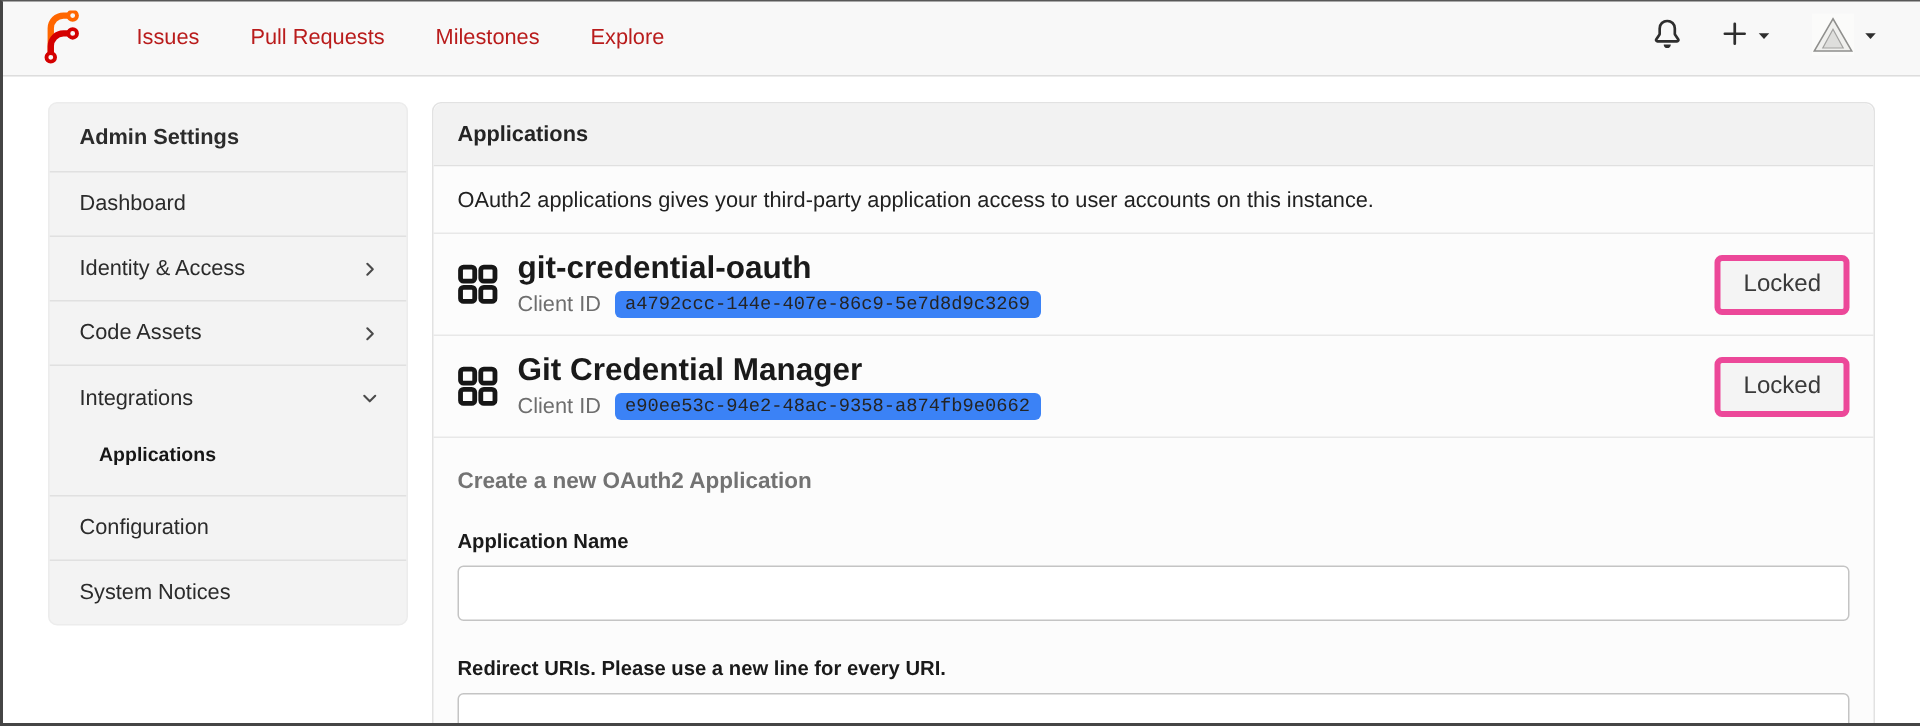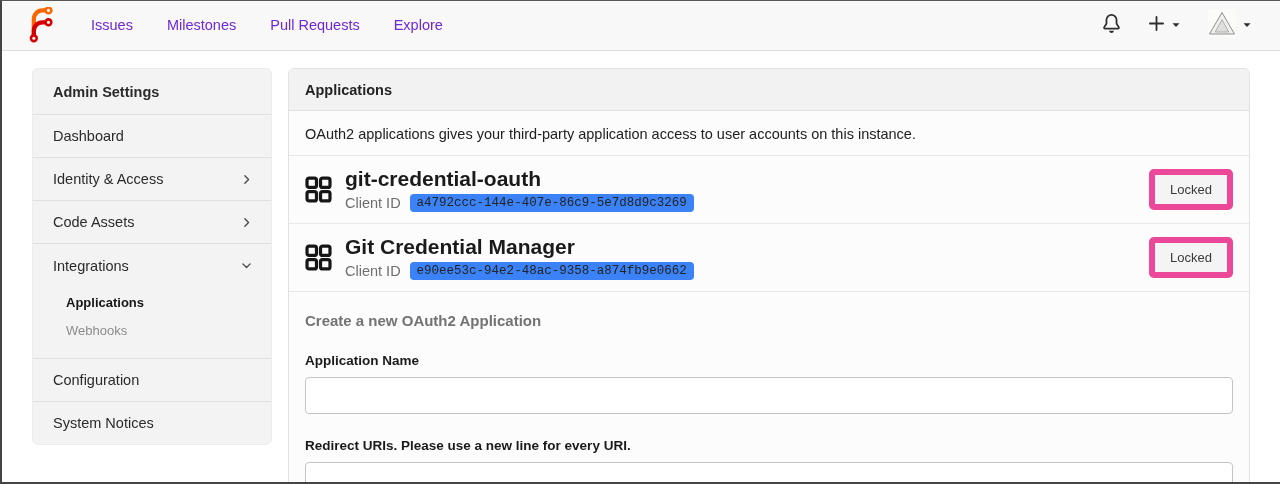--- a/index.html
+++ b/index.html
@@ -20,21 +20,21 @@
 
   
   .navbar {
     position: absolute; top: 0; left: 0; right: 0; height: 51px;
     background: #f8f8f8; border-bottom: 1px solid #dddddd;
     display: flex; align-items: center; padding: 0 28px 0 24px;
   }
   .logo { width: 36px; height: 36px; display: block; cursor: pointer; }
   .nav-links { display: flex; align-items: center; margin-left: 14px; }
   .nav-link {
-    padding: 0 17px; font-size: 14.5px; color: #6d28d9;
+    padding: 0 17px; font-size: 14.5px; color: #b91c1c;
     cursor: pointer; line-height: 50px; white-space: nowrap;
   }
   .nav-right { margin-left: auto; display: flex; align-items: center; gap: 27px; }
   .icon-btn { display: flex; align-items: center; gap: 6px; cursor: pointer; }
   .caret { display: block; }
 
   
   .sidebar {
     position: absolute; left: 32px; top: 68px; width: 240px;
     background: #f3f3f3; border: 1px solid #ececec; border-radius: 6px;
@@ -69,22 +69,22 @@
   .app-row { display: flex; align-items: center; padding: 11px 0; }
   .app-icon { width: 27px; height: 27px; margin-right: 13px; flex-shrink: 0; }
   .app-name { font-weight: 700; font-size: 21px; color: #1a1a1a; }
   .client-row { display: flex; align-items: center; gap: 9px; margin-top: 3px; }
   .client-label { color: #6e6e6e; font-size: 14.5px; }
   .client-id {
     font-family: "Liberation Mono", monospace; font-size: 12.5px;
     background: #3b82f6; color: #242424; padding: 2px 7px; border-radius: 4px;
   }
   .locked-btn {
-    margin-left: auto; background: #f4f4f4; border: 6px solid #ec4899;
-    border-radius: 5px; padding: 7px 15px; font-size: 13px; color: #3a3a3a;
+    margin-left: auto; background: #f4f4f4; border: 4px solid #ec4899;
+    border-radius: 5px; padding: 7px 15px; font-size: 16px; color: #3a3a3a;
     font-family: inherit; cursor: pointer;
   }
   .create-title { font-weight: 700; font-size: 15px; margin-top: 20px; color: #737373; }
   .field-label { font-weight: 700; font-size: 13.5px; margin-top: 24px; margin-bottom: 9px; color: #1a1a1a; }
   .text-field {
     width: 100%; height: 37px; border: 1px solid #c4c4c4; border-radius: 4px;
     padding: 0 10px; font: inherit; background: #fff; outline: none;
   }
   .text-area {
     width: 100%; height: 110px; border: 1px solid #c4c4c4; border-radius: 4px;
@@ -104,22 +104,22 @@
         <path d="M58 168 v-28 a50 50 0 0 1 50-50 h22" stroke="#d40000" stroke-width="25"></path>
         <circle cx="144" cy="20" r="17" stroke="#ff6600" stroke-width="15"></circle>
         <circle cx="144" cy="90" r="17" stroke="#d40000" stroke-width="15"></circle>
         <circle cx="58" cy="184" r="17" stroke="#d40000" stroke-width="15"></circle>
       </g>
     </svg>
   </span>
 
   <div class="nav-links">
     <span class="nav-link">Issues</span>
+    <span class="nav-link">Pull Requests</span>
     <span class="nav-link">Milestones</span>
-    <span class="nav-link">Pull Requests</span>
     <span class="nav-link">Explore</span>
   </div>
 
   <div class="nav-right">
     <span class="icon-btn">
       <span>
         <svg width="19" height="19" viewBox="0 0 16 16" fill="#2e2e2e">
           <path d="M8 16a2 2 0 0 0 1.985-1.75c.017-.137-.097-.25-.235-.25h-3.5c-.138 0-.252.113-.235.25A2 2 0 0 0 8 16ZM3 5a5 5 0 0 1 10 0v2.947c0 .05.015.098.042.139l1.703 2.555A1.519 1.519 0 0 1 13.482 13H2.518a1.516 1.516 0 0 1-1.263-2.36l1.703-2.554A.255.255 0 0 0 3 7.947Zm5-3.5A3.5 3.5 0 0 0 4.5 5v2.947c0 .346-.102.683-.294.97l-1.703 2.556a.017.017 0 0 0-.003.01l.001.006.004.006.006.004.007.001h10.964l.007-.001.006-.004.004-.006.001-.007a.017.017 0 0 0-.003-.01l-1.703-2.554a1.745 1.745 0 0 1-.294-.97V5A3.5 3.5 0 0 0 8 1.5Z"></path>
         </svg>
       </span>
@@ -186,21 +186,20 @@
     <div class="side-item">
       <span>Integrations</span>
       <span class="chev">
         <svg width="13" height="13" viewBox="0 0 16 16">
             <path d="M3.5 6 L8 10.5 L12.5 6" fill="none" stroke="#4a4a4a" stroke-width="1.7" stroke-linecap="round" stroke-linejoin="round"></path>
           </svg>
       </span>
     </div>
     <div class="sub-list">
       <div class="sub-item active">Applications</div>
-      <div class="sub-item">Webhooks</div>
     </div>
   </div>
 
 
   <div class="side-item">
     <span>Configuration</span>
   </div>
 
   <div class="side-item">
     <span>System Notices</span>

